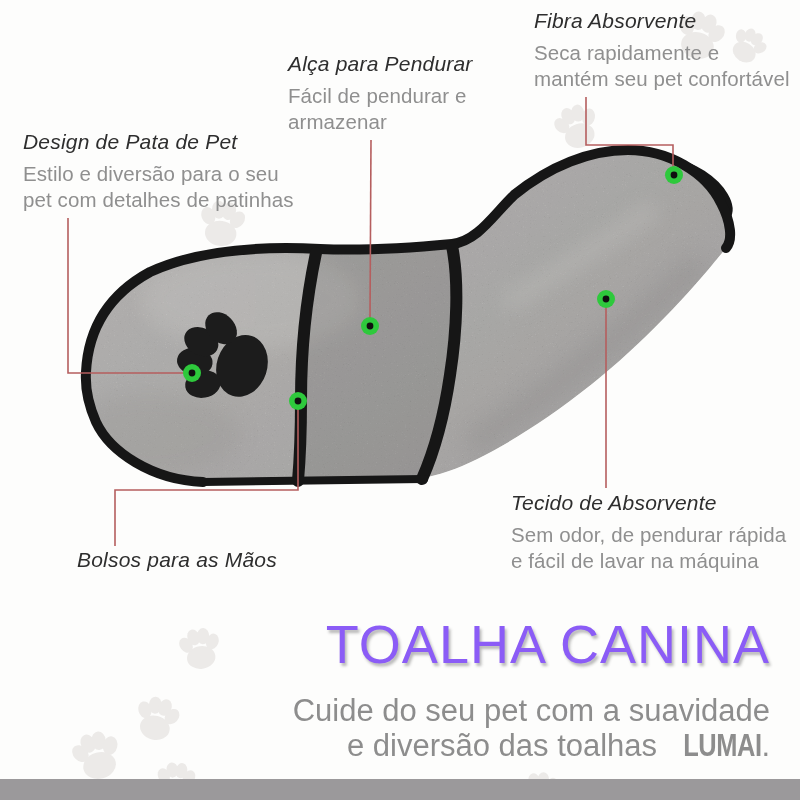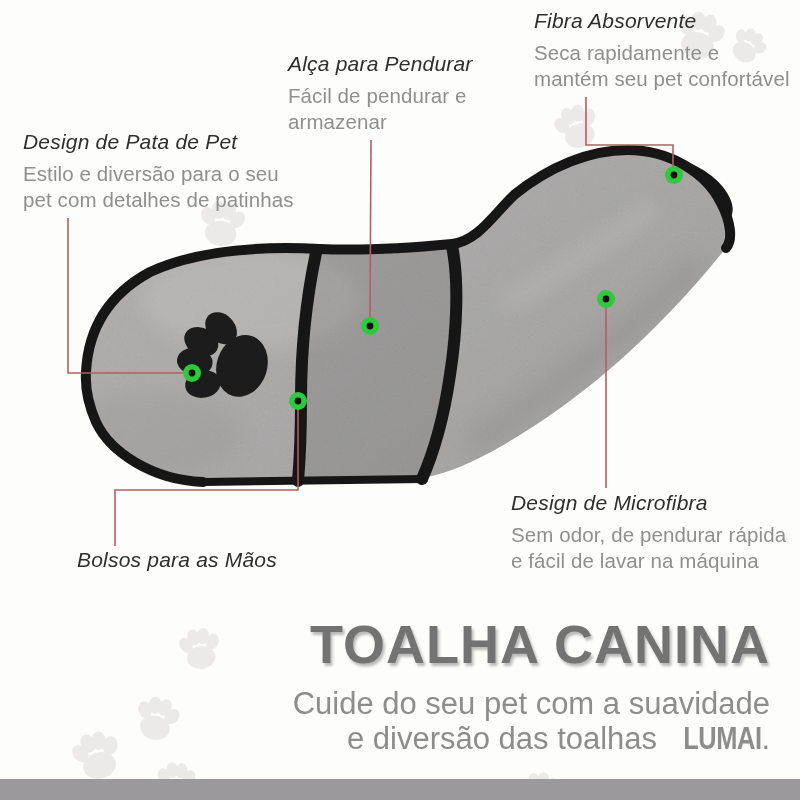--- a/index.html
+++ b/index.html
@@ -13,25 +13,25 @@
   .co-title{
     font-style:italic;font-size:21px;color:#2e2e2e;letter-spacing:.2px;
     line-height:1.15;
   }
   .co-body{
     margin-top:7px;font-size:20.5px;line-height:1.27;color:#8f8f8f;
     white-space:pre-line;letter-spacing:.1px;
   }
   .title-block{position:absolute;right:30px;top:613px;text-align:right;}
   .product-title{
-    font-size:54px;font-weight:700;color:#737373;letter-spacing:1px;
+    font-size:54px;font-weight:400;color:#8b5cf6;letter-spacing:1px;
     line-height:1.15;
     text-shadow:2px 3px 3px rgba(40,40,40,.32);
   }
-  .tagline{margin-top:11px;font-size:31px;color:#8d8d8d;line-height:1.13;}
+  .tagline{margin-top:18px;font-size:31px;color:#8d8d8d;line-height:1.13;}
   .brand{
     font-weight:700;display:inline-block;transform:scaleX(.82);
     transform-origin:100% 50%;letter-spacing:-.5px;
   }
 </style>
 </head>
 <body>
 
 <div class="stage">
 
@@ -167,21 +167,21 @@
     <div class="co-title">Fibra Absorvente</div>
     <div class="co-body">Seca rapidamente e
 mantém seu pet confortável</div>
   </div>
 
   <div class="callout" style="left:77px;top:548px;width:260px">
     <div class="co-title">Bolsos para as Mãos</div>
   </div>
 
   <div class="callout" style="left:511px;top:491px;width:290px">
-    <div class="co-title">Design de Microfibra</div>
+    <div class="co-title">Tecido de Absorvente</div>
     <div class="co-body">Sem odor, de pendurar rápida
 e fácil de lavar na máquina</div>
   </div>
 
   <div class="title-block">
     <div class="product-title">TOALHA CANINA</div>
     <div class="tagline">
       <span>Cuide do seu pet com a suavidade</span><br>
       <span>e diversão das toalhas </span><span class="brand">LUMAI</span><span>.</span>
     </div>

